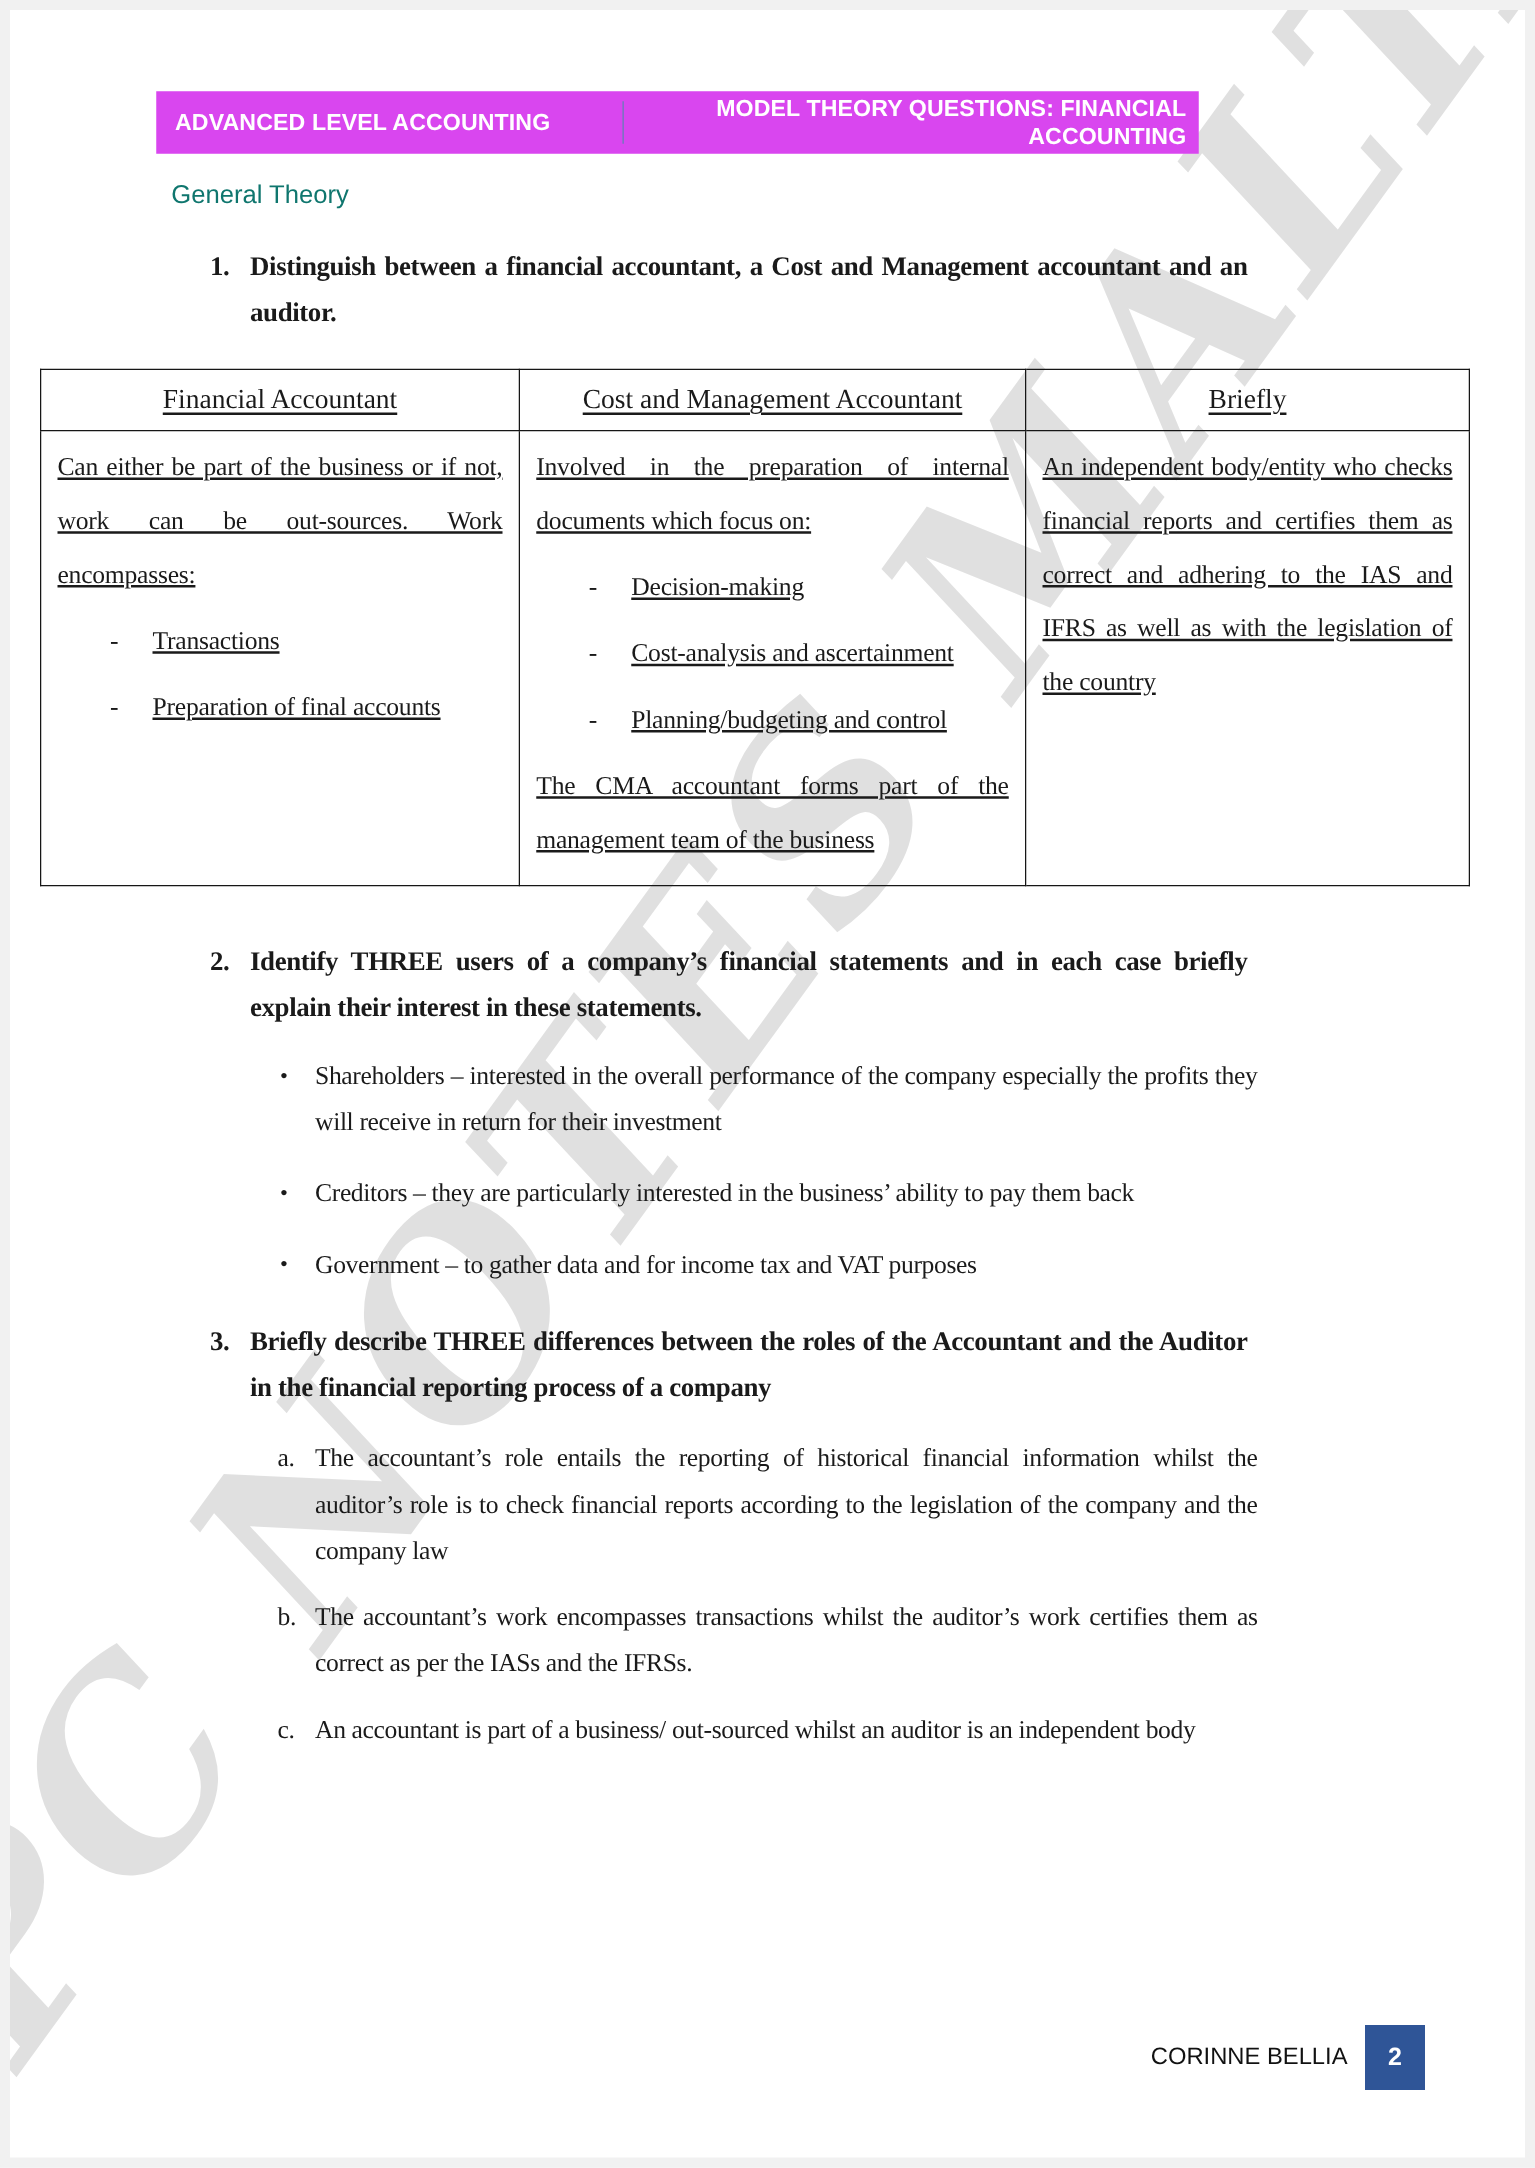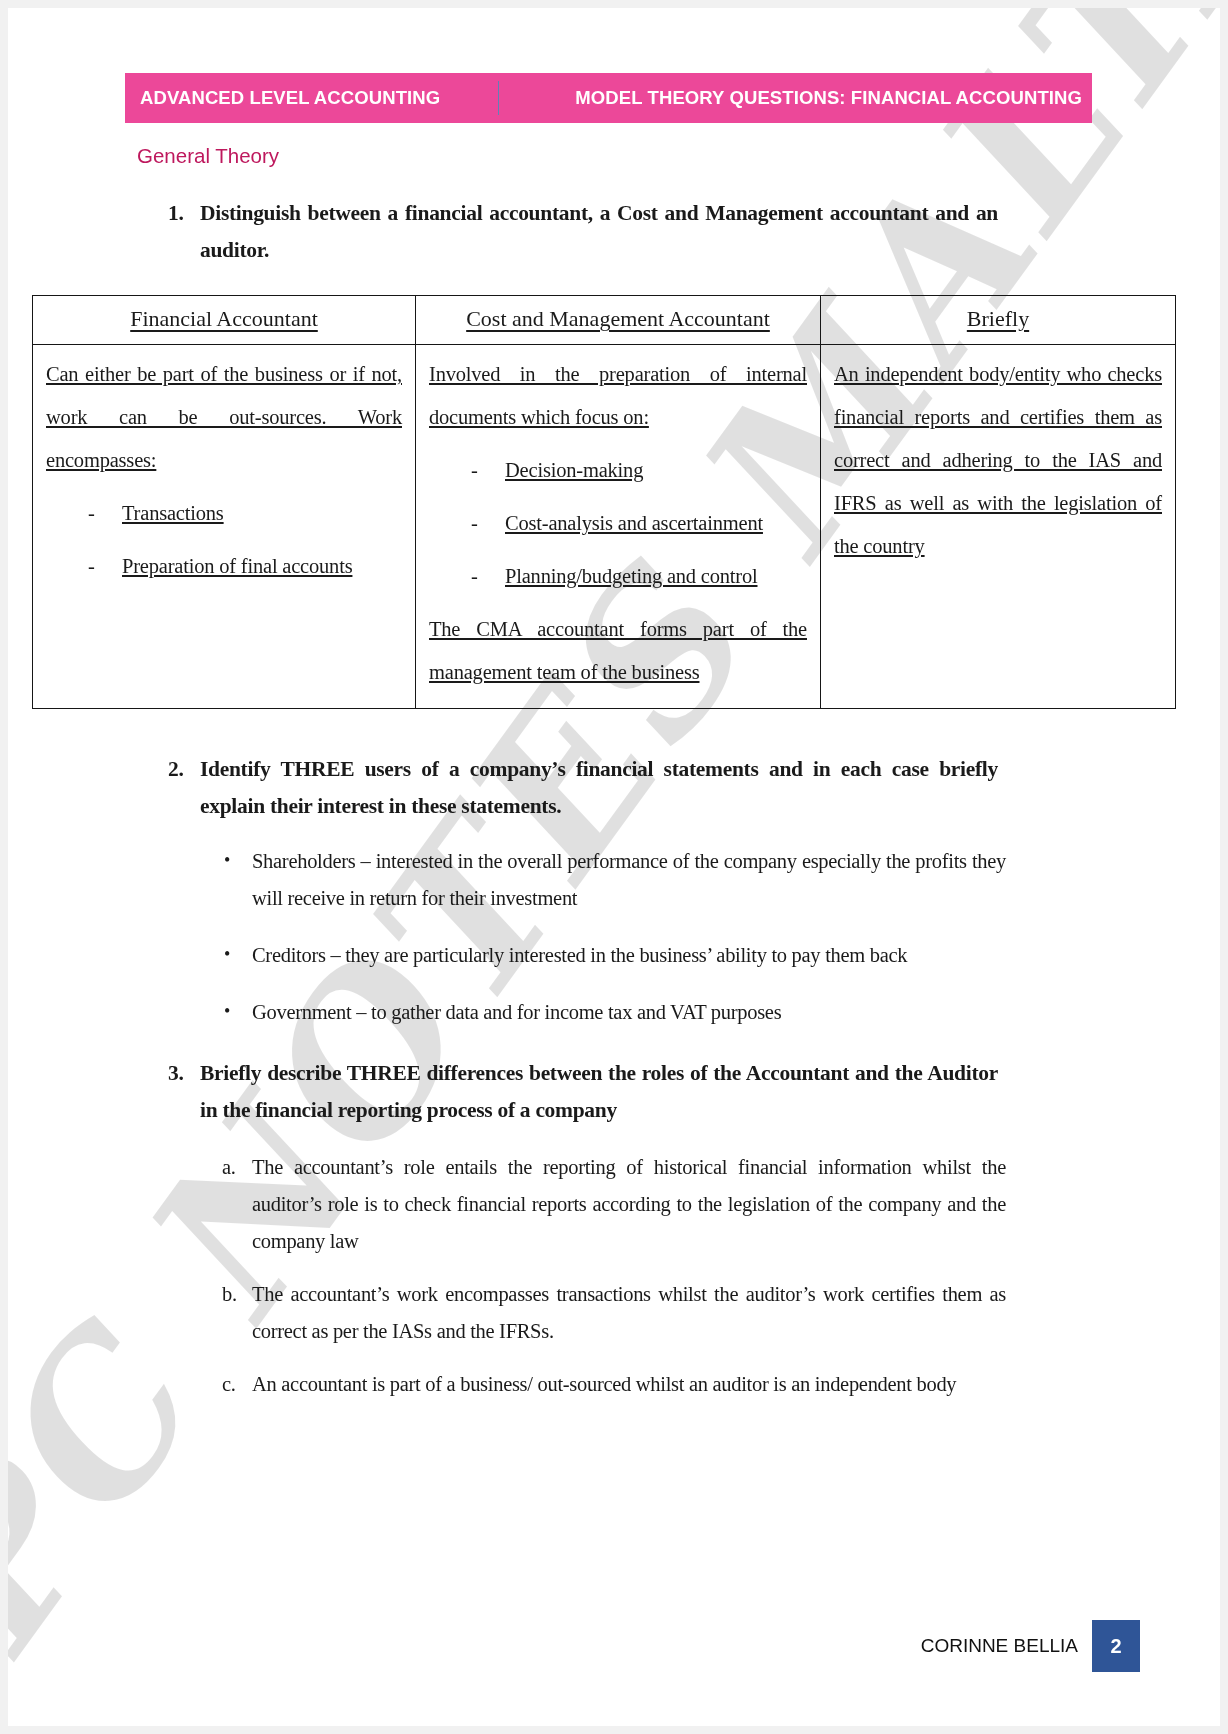--- a/index.html
+++ b/index.html
@@ -21,36 +21,36 @@
     font-style:italic;font-weight:bold;
     font-size:205px;letter-spacing:8px;
     color:rgba(0,0,0,0.12);
     white-space:nowrap;
     pointer-events:none;
   }
   .content{position:relative;z-index:1;}
   
   .header-bar{
     margin:65px 0 0 117px;
-    width:967px;height:50px;
-    background:#ec4899;
+    width:834px;height:50px;
+    background:#d946ef;
     display:flex;align-items:center;
     color:#ffffff;
     font-family:"Liberation Sans", sans-serif;
     font-weight:bold;font-size:18.5px;
     letter-spacing:0.1px;
   }
   .header-left{width:358px;padding-left:15px;}
   .header-divider{width:1px;height:34px;background:#637FB6;}
   .header-right{flex:1;text-align:right;padding-right:10px;}
   
   .section-title{
     margin:21px 0 0 129px;
     font-family:"Liberation Sans", sans-serif;
-    font-size:20.5px;color:#be185d;
+    font-size:20.5px;color:#0f766e;
   }
   
   .q{
     position:relative;
     margin-left:160px;
     width:830px;
     box-sizing:border-box;
     padding-left:32px;
     font-weight:bold;
     font-size:21.5px;line-height:37px;

